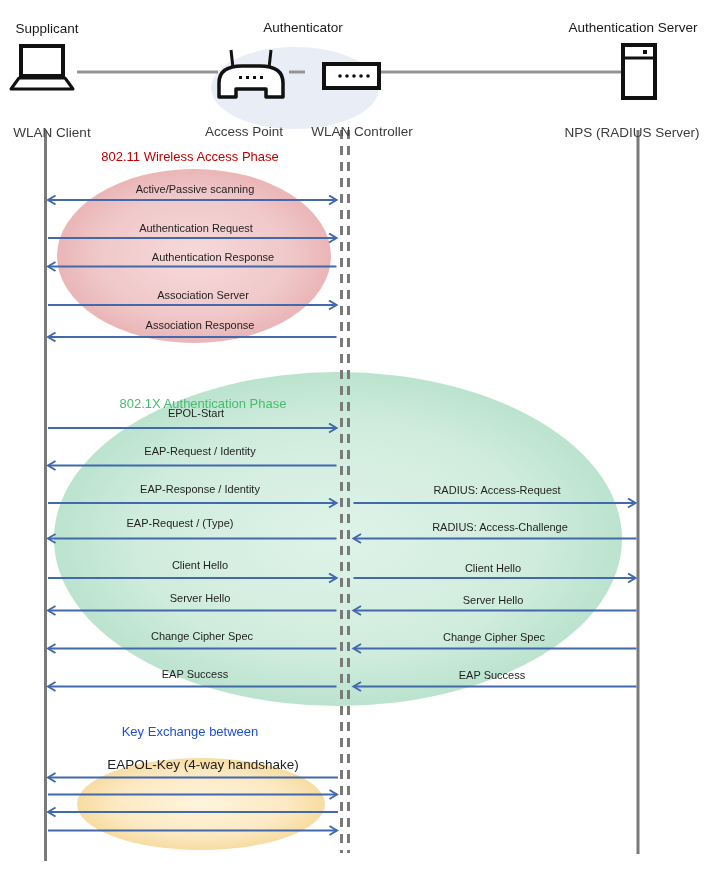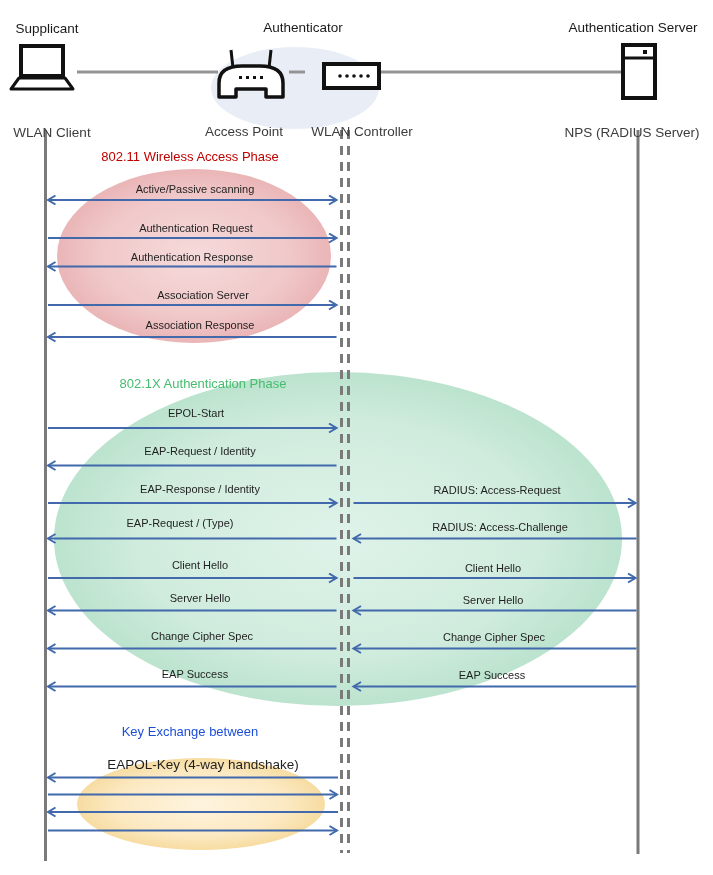--- a/index.html
+++ b/index.html
@@ -9,21 +9,21 @@
   }
   svg.layer{position:absolute;left:0;top:0;}
   .lbl{
     position:absolute;transform:translate(-50%,-50%);
     white-space:nowrap;font-size:11px;color:#1f1f1f;line-height:15px;
   }
   .role{font-size:13.5px;color:#1a1a1a;}
   .device{font-size:13.5px;color:#3c3c3c;margin-top:16px;}
   .phase-title{font-size:13px;}
   .t-80211{color:#C00000;}
-  .t-8021x{color:#45BC6E;}
+  .t-8021x{color:#45BC6E;margin-top:20px;}
   .t-keyx{color:#1d4ed8;text-align:right;}
   .eapol{font-size:13.5px;}
 </style>
 </head>
 <body>
 
 <div class="stage">
 
   <svg class="layer" width="713" height="875" viewBox="0 0 713 875">
     <defs>
@@ -133,21 +133,21 @@
   <div class="lbl device" style="left:244px;top:115px">Access Point</div>
   <div class="lbl device" style="left:362px;top:115px">WLAN Controller</div>
   <div class="lbl device" style="left:632px;top:116px">NPS (RADIUS Server)</div>
 
   <div class="lbl phase-title t-80211" style="left:190px;top:156px">802.11 Wireless Access Phase</div>
   <div class="lbl phase-title t-8021x" style="left:203px;top:383px">802.1X Authentication Phase</div>
   <div class="lbl phase-title t-keyx" style="left:190px;top:731px">Key Exchange between</div>
 
   <div class="lbl" style="left:195px;top:189px">Active/Passive scanning</div>
   <div class="lbl" style="left:196px;top:228px">Authentication Request</div>
-  <div class="lbl" style="left:192px;top:257px">Authentication Response</div>
+  <div class="lbl" style="left:213px;top:257px">Authentication Response</div>
   <div class="lbl" style="left:203px;top:295px">Association Server</div>
   <div class="lbl" style="left:200px;top:325px">Association Response</div>
 
   <div class="lbl" style="left:196px;top:413px">EPOL-Start</div>
   <div class="lbl" style="left:200px;top:451px">EAP-Request / Identity</div>
   <div class="lbl" style="left:200px;top:489px">EAP-Response / Identity</div>
   <div class="lbl" style="left:180px;top:523px">EAP-Request / (Type)</div>
   <div class="lbl" style="left:200px;top:565px">Client Hello</div>
   <div class="lbl" style="left:200px;top:598px">Server Hello</div>
   <div class="lbl" style="left:202px;top:636px">Change Cipher Spec</div>

